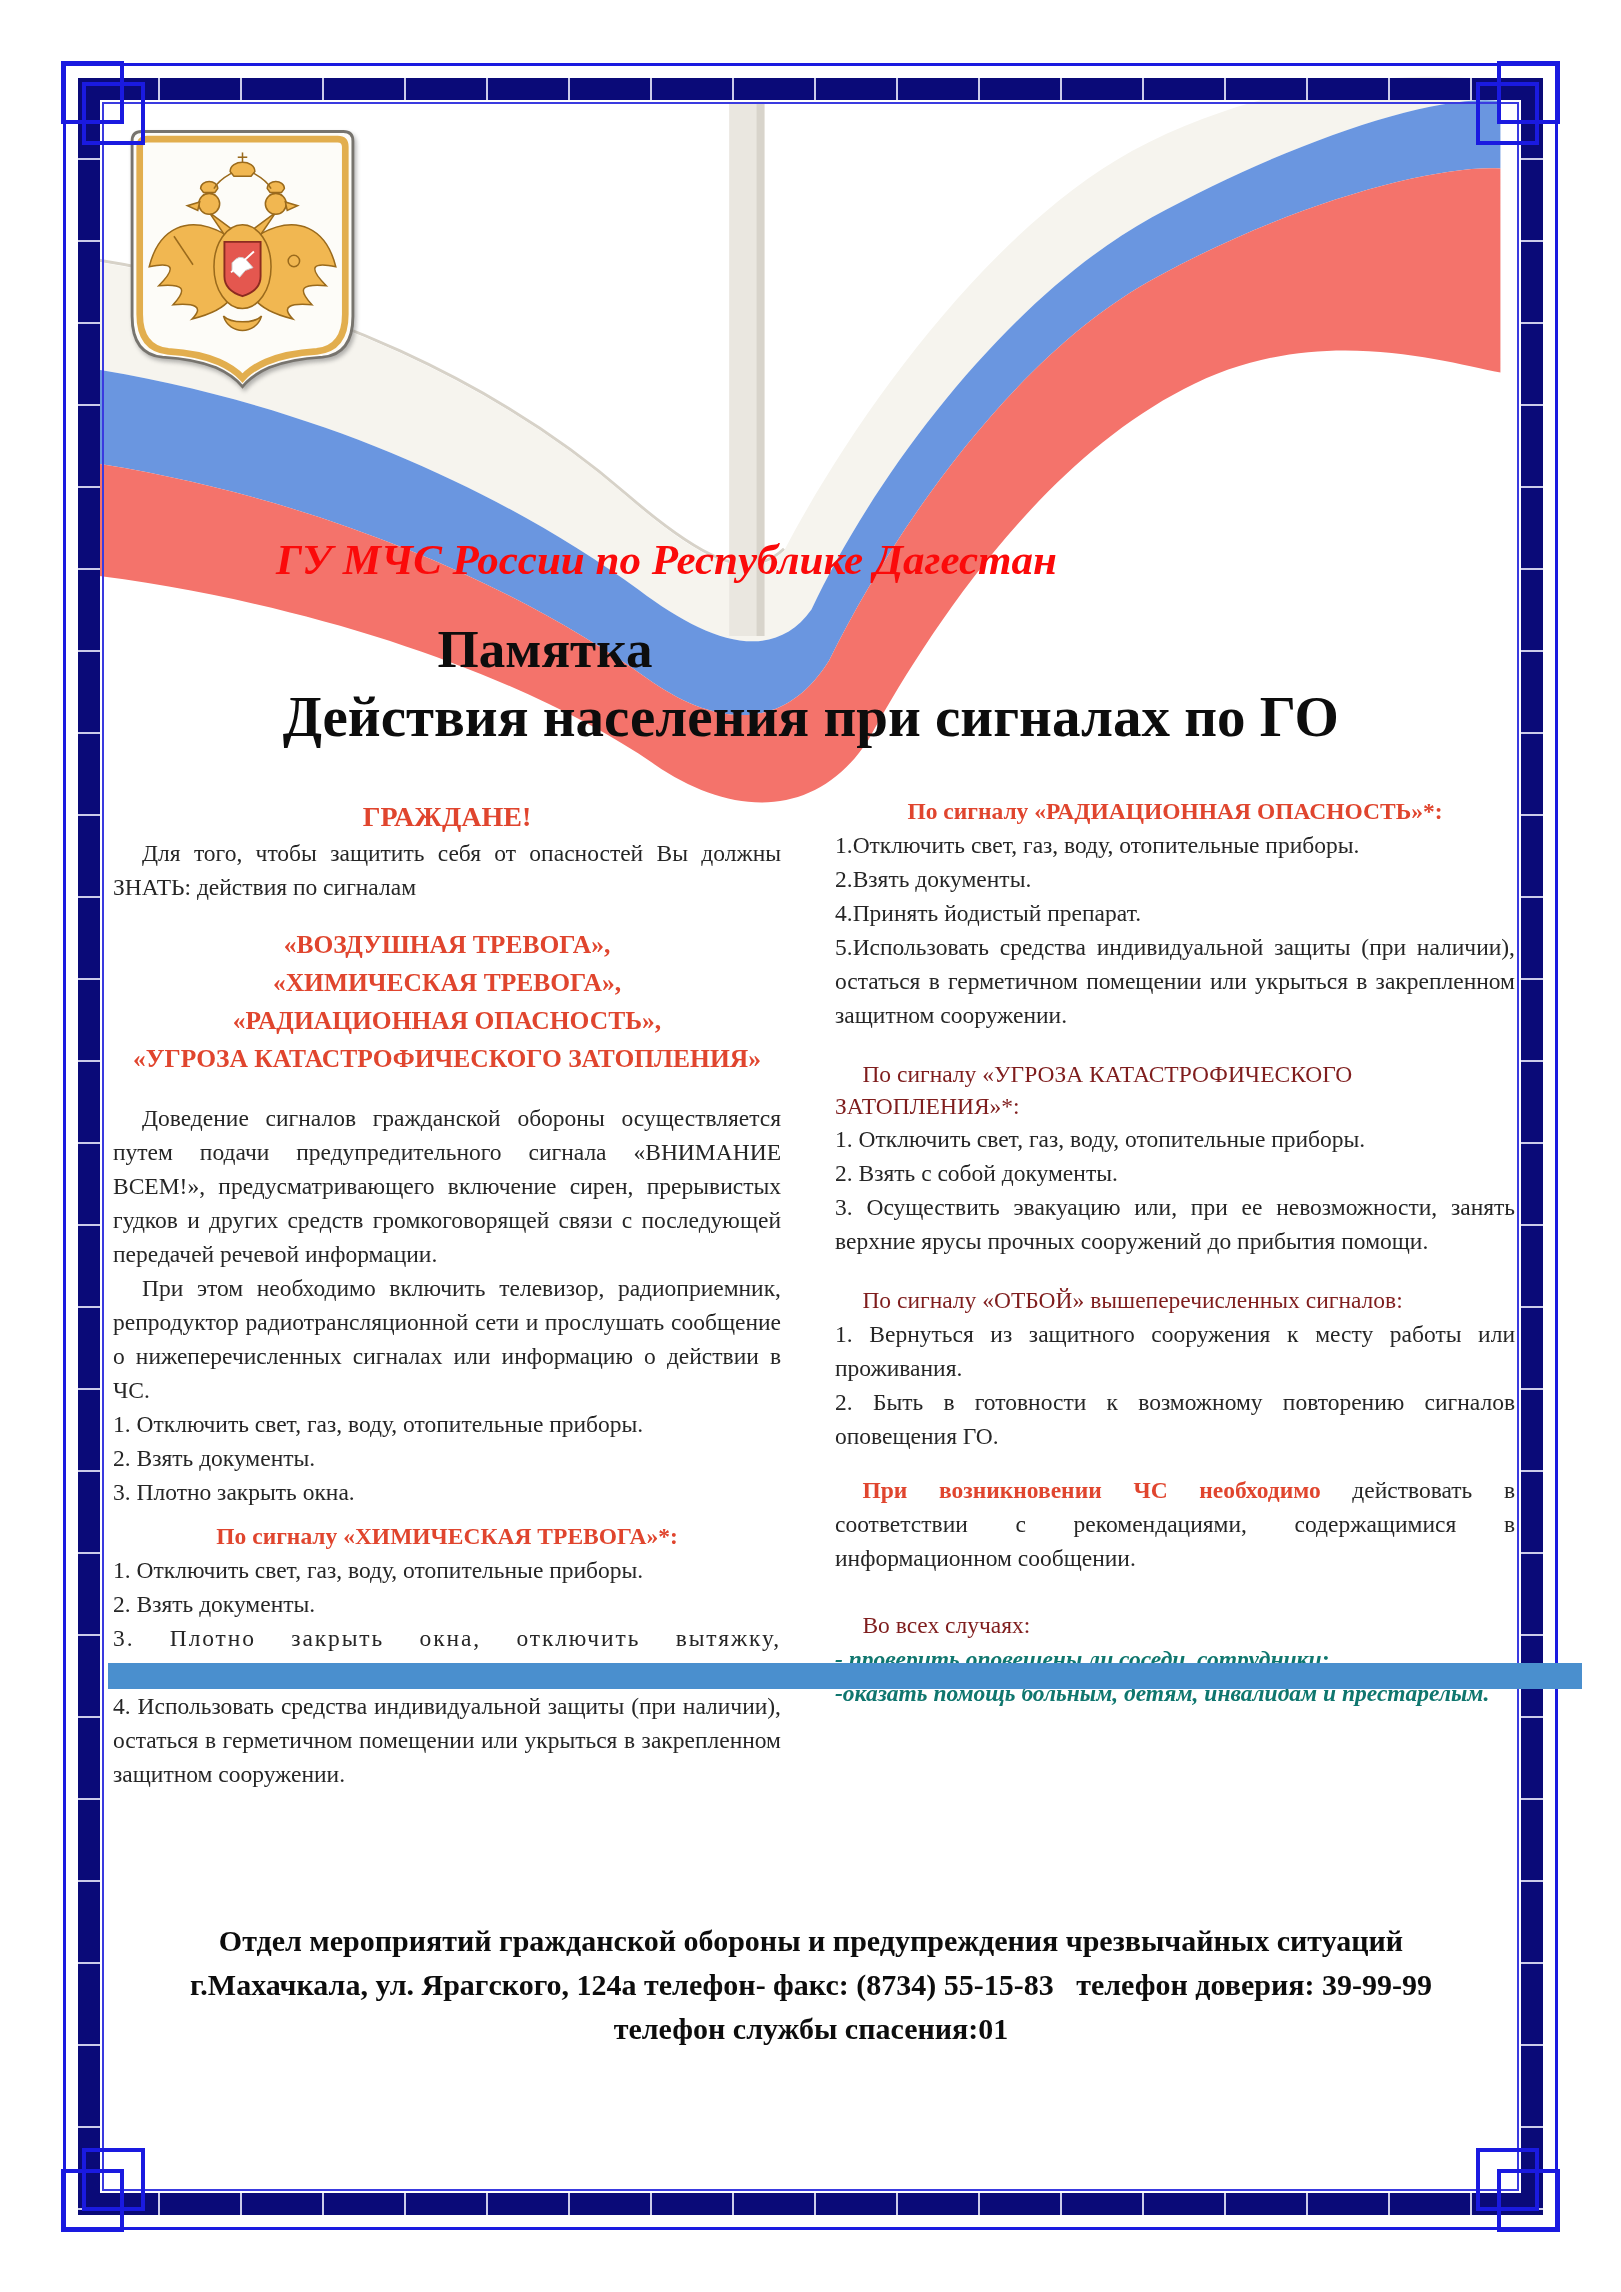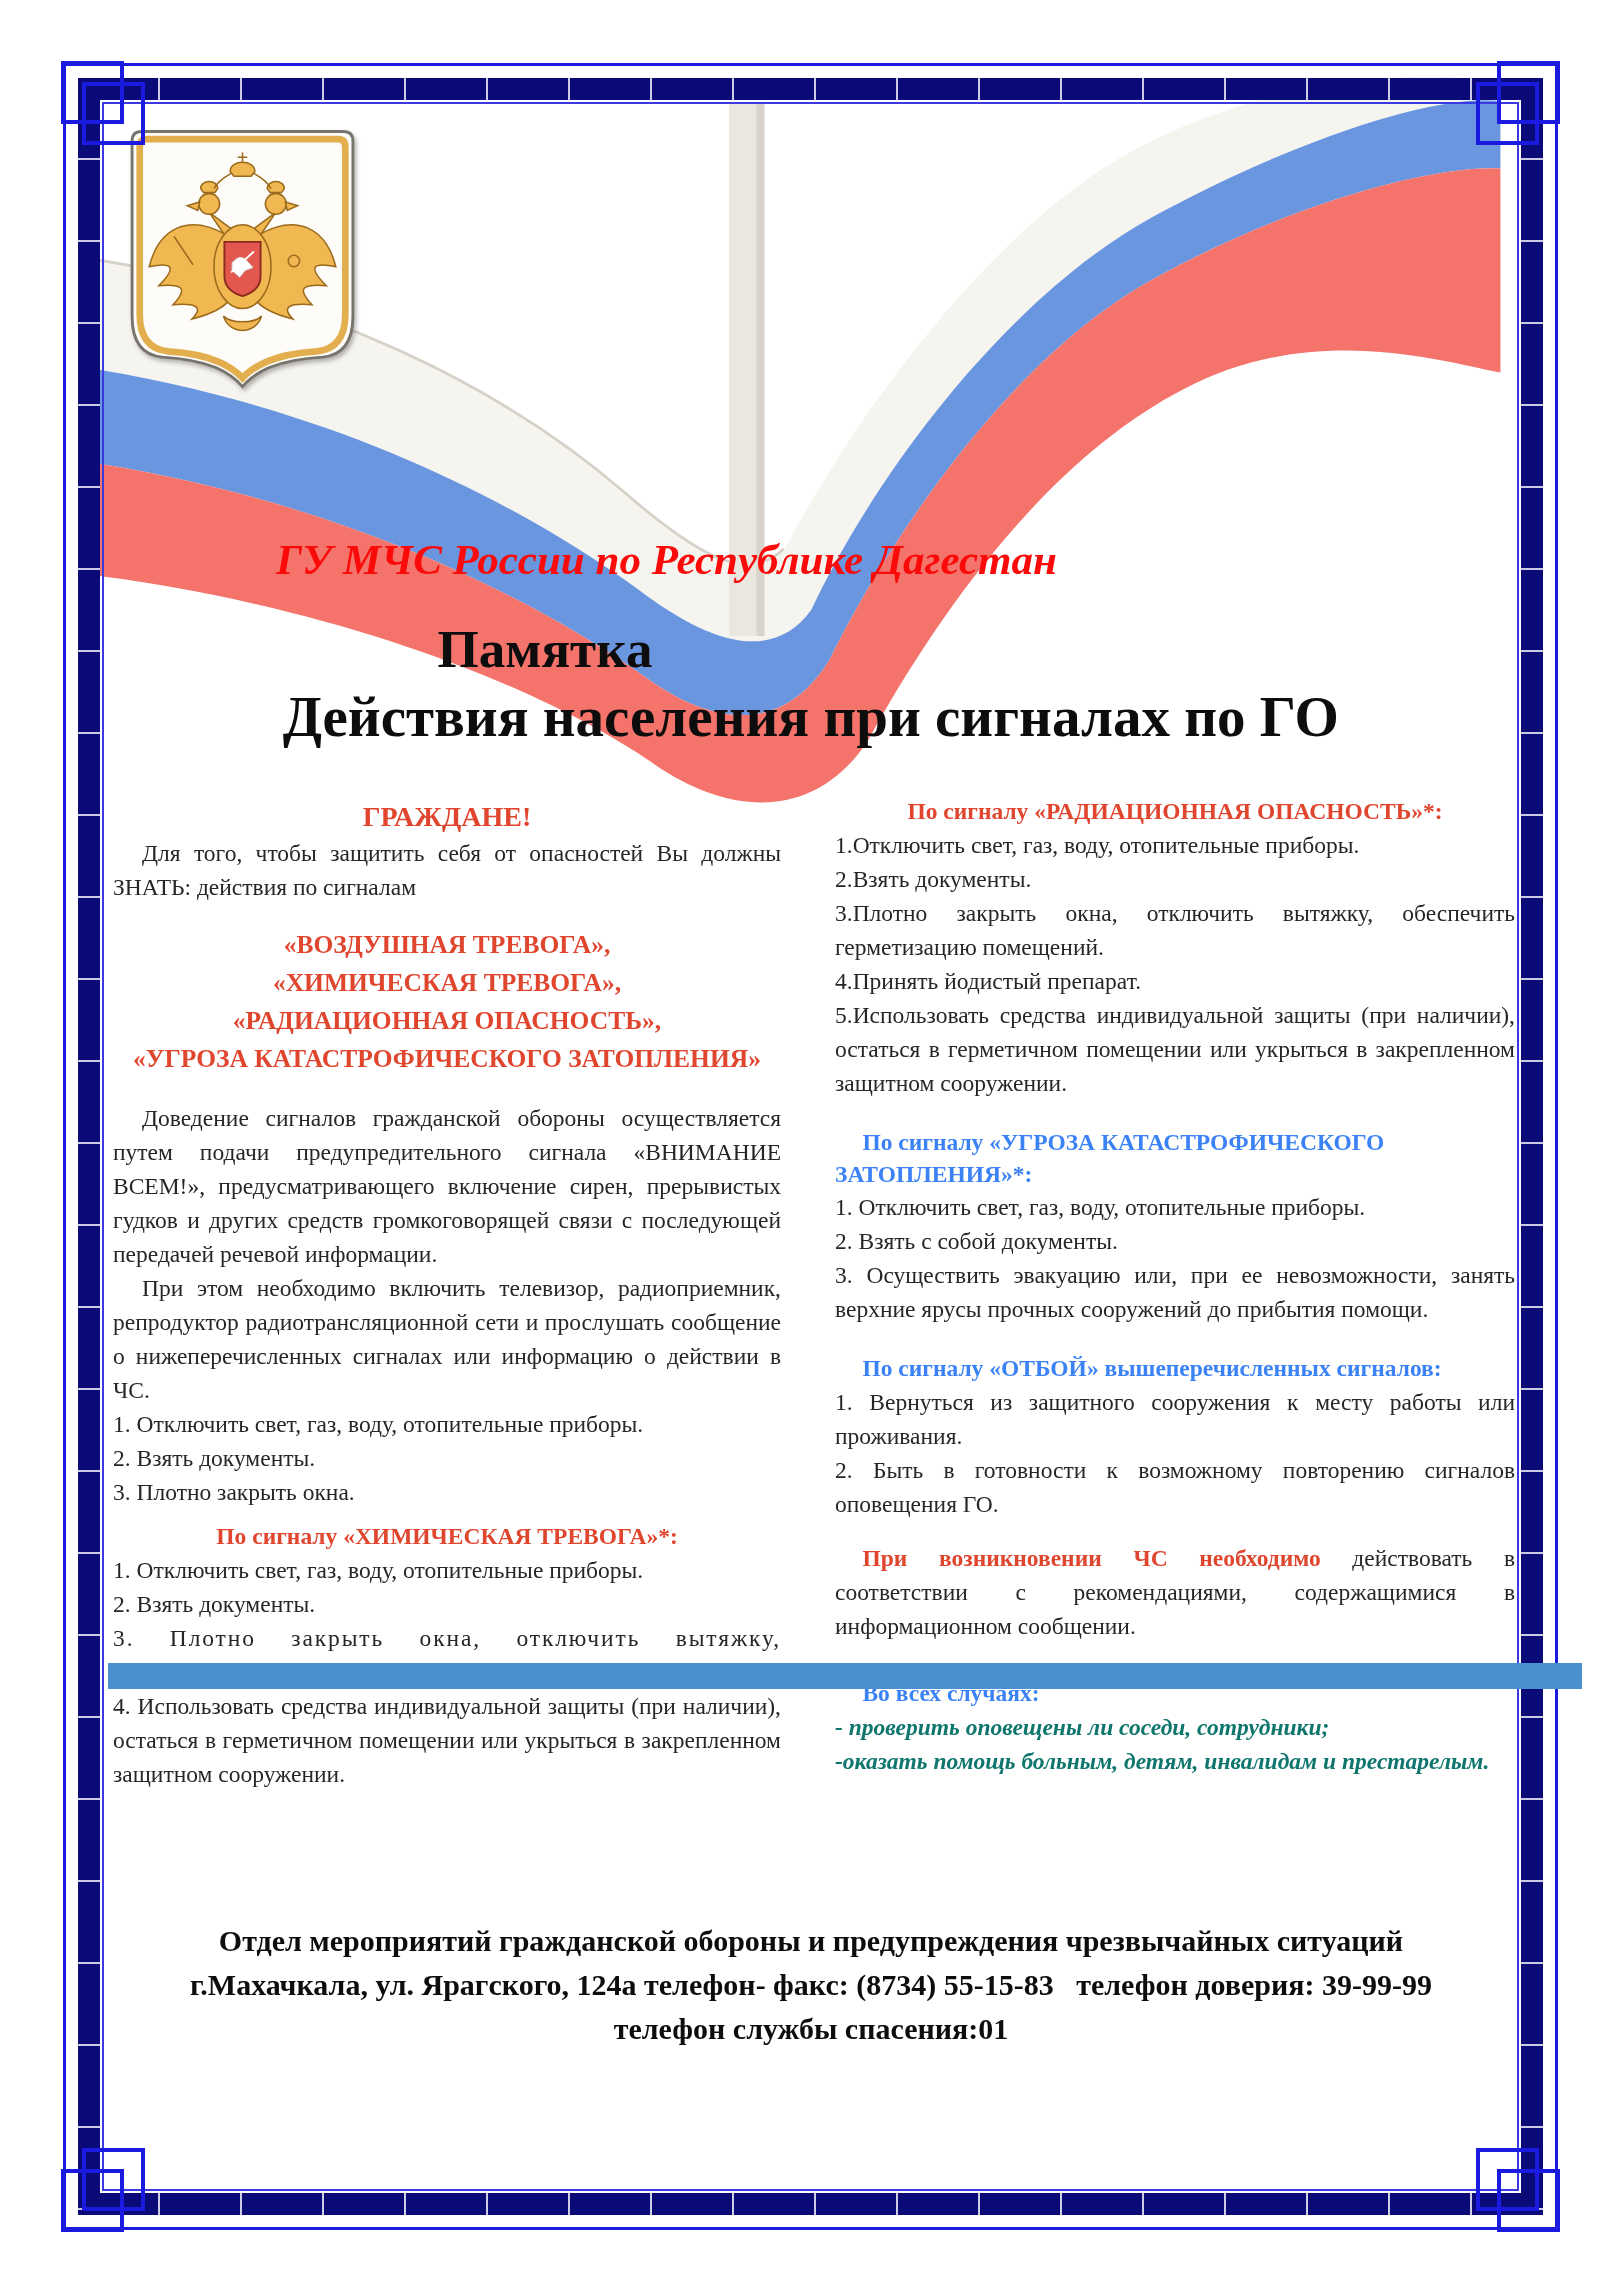--- a/index.html
+++ b/index.html
@@ -43,21 +43,21 @@
   }
   .main-title{
     position:absolute;left:11.8px;top:684px;width:1598px;text-align:center;
     font-weight:bold;font-size:57px;color:#0d0d0d;z-index:6;
   }
   
   .col{position:absolute;z-index:6;font-size:23.5px;line-height:34px;color:#262626;}
   .col-left{left:113px;top:800px;width:668px;}
   .col-right{left:835px;top:794px;width:680px;}
   .red-c{color:#e0452e;font-weight:bold;text-align:center;}
-  .red-l{color:#3b82f6;font-weight:bold;text-align:left;}
+  .red-l{color:#7f1d1d;font-weight:normal;text-align:left;}
   .citizens{font-size:28px;margin-bottom:2px;}
   .intro{text-align:justify;text-indent:33px;}
   .signals{margin-top:21.6px;font-size:25.5px;line-height:38px;}
   .para{text-align:justify;text-indent:29px;margin:0;}
   .para-gap{margin-top:23.5px;}
   .list div{text-align:justify;}
   .ls-wide{letter-spacing:.08em;}
   .h-gap{margin-top:9.8px;}
   .h-gap2{margin-top:25.5px;}
   .flood-h{text-indent:27.4px;line-height:32px;}
@@ -181,21 +181,20 @@
       <div class="ls-wide">3. Плотно закрыть окна, отключить вытяжку, обеспечить герметизацию помещений.</div>
       <div>4. Использовать средства индивидуальной защиты (при наличии), остаться в герметичном помещении или укрыться в закрепленном защитном сооружении.</div>
     </div>
   </div>
 
   <div class="col col-right">
     <div class="red-c">По сигналу «РАДИАЦИОННАЯ ОПАСНОСТЬ»*:</div>
     <div class="list">
       <div>1.Отключить свет, газ, воду, отопительные приборы.</div>
       <div>2.Взять документы.</div>
-      <div>3.Плотно закрыть окна, отключить вытяжку, обеспечить герметизацию помещений.</div>
       <div>4.Принять йодистый препарат.</div>
       <div>5.Использовать средства индивидуальной защиты (при наличии), остаться в герметичном помещении или укрыться в закрепленном защитном сооружении.</div>
     </div>
     <div class="red-l flood-h h-gap2">По сигналу «УГРОЗА КАТАСТРОФИЧЕСКОГО ЗАТОПЛЕНИЯ»*:</div>
     <div class="list">
       <div>1. Отключить свет, газ, воду, отопительные приборы.</div>
       <div>2. Взять с собой документы.</div>
       <div>3. Осуществить эвакуацию или, при ее невозможности, занять верхние ярусы прочных сооружений до прибытия помощи.</div>
     </div>
     <div class="red-l h-gap2" style="text-indent:27.4px;">По сигналу «ОТБОЙ» вышеперечисленных сигналов:</div>

